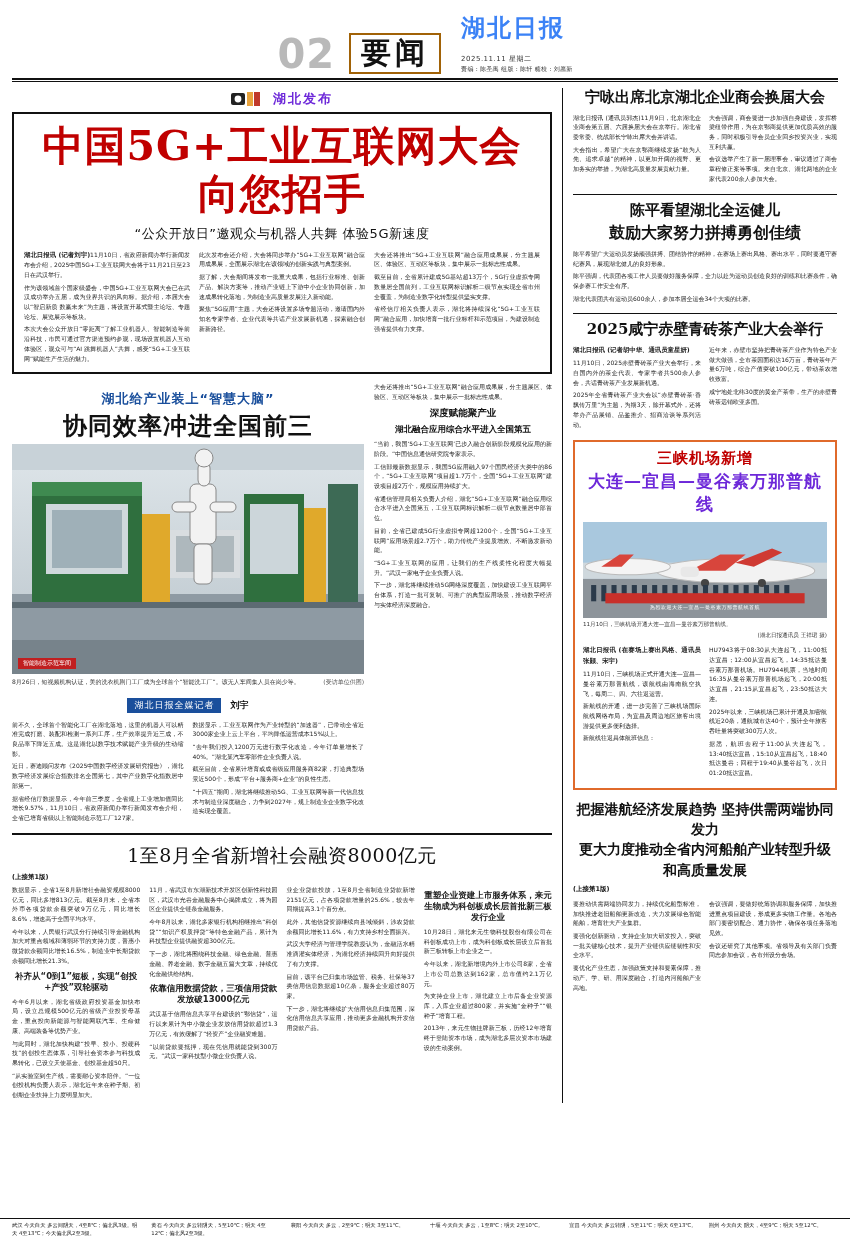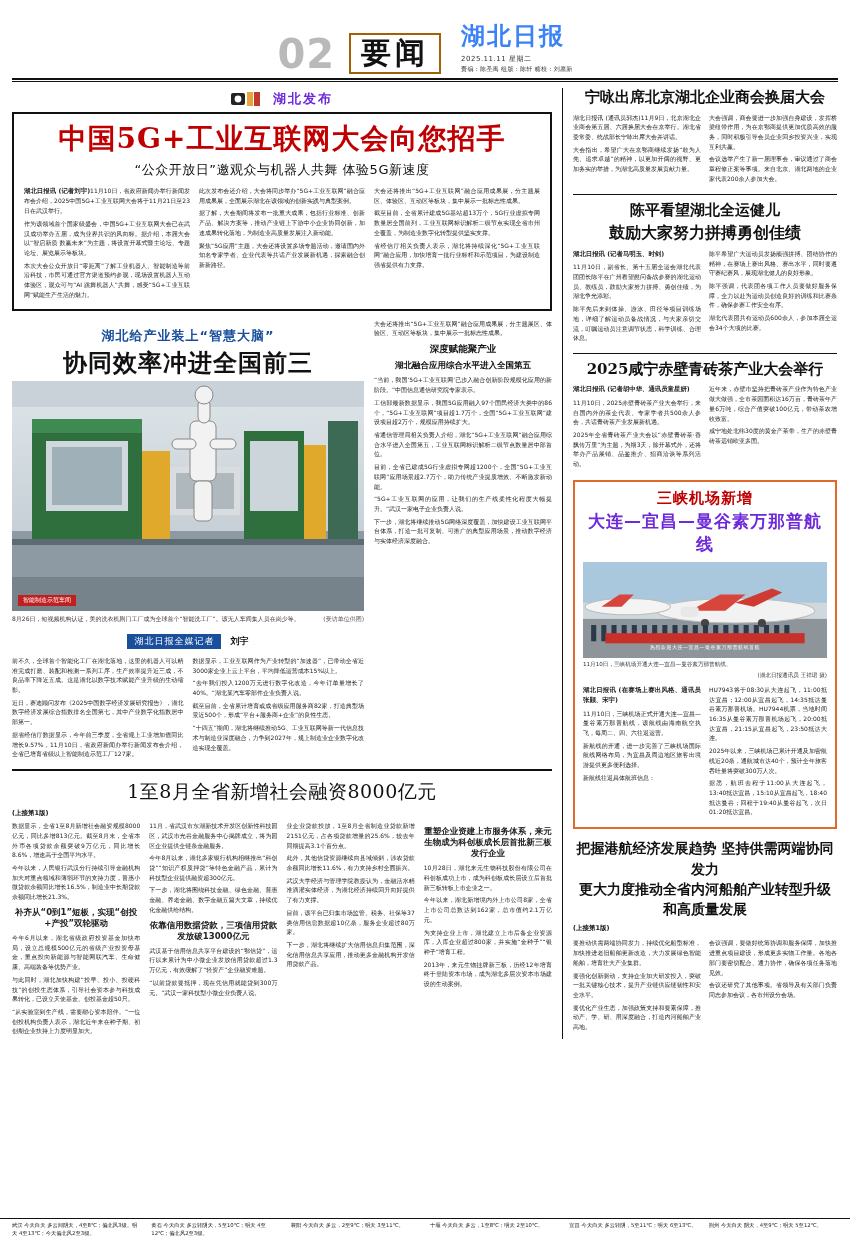--- a/index.html
+++ b/index.html
@@ -12,38 +12,38 @@
     overflow:hidden;
   }
   .page{position:relative;width:850px;height:1242px;box-sizing:border-box;padding:0 12px;}
 
   
   .masthead{display:flex;align-items:flex-end;justify-content:center;gap:14px;height:66px;padding-top:8px;position:relative;}
   .pagenum{font-size:40px;color:#b9b9b9;font-weight:bold;letter-spacing:1px;line-height:1;}
   .sectionbox{border:2px solid #a16207;padding:1px 10px 3px;font-size:30px;font-weight:bold;letter-spacing:4px;line-height:1.1;}
   .nameplate{margin-left:6px;display:flex;flex-direction:column;align-items:flex-start;}
   .nameplate .title{color:#3b82f6;font-size:24px;font-weight:bold;letter-spacing:2px;font-family:"DejaVu Serif","Liberation Serif",serif;}
-  .nameplate .sub{font-size:7px;color:#333;margin-top:2px;letter-spacing:0.5px;}
+  .nameplate .sub{font-size:7px;color:#333;margin-top:10px;letter-spacing:0.5px;}
   .nameplate .sub2{font-size:6px;color:#333;margin-top:1px;letter-spacing:0.3px;}
   .rule{border-top:2px solid #111;margin:4px 0 0;}
   .rule-thin{border-top:1px solid #111;margin-top:1px;}
 
   
   .cols{display:flex;gap:10px;margin-top:6px;}
   .left{width:540px;}
   .right{width:264px;}
   .vdiv{width:1px;background:#111;}
 
   
   .hb-tag{display:flex;align-items:center;justify-content:center;gap:6px;margin:2px 0 4px;}
   .hb-tag .ico{display:inline-flex;}
   .hb-tag .lbl2{color:#6d28d9;font-size:13px;font-weight:bold;letter-spacing:2px;}
 
   .bigbox{border:2px solid #111;padding:8px 10px 6px;}
-  .bigtitle{font-family:"DejaVu Serif","Liberation Serif",serif;font-weight:bold;font-size:28px;color:#c00000;text-align:center;letter-spacing:1px;line-height:1.18;}
+  .bigtitle{font-family:"DejaVu Serif","Liberation Serif",serif;font-weight:bold;font-size:41px;color:#c00000;text-align:center;letter-spacing:1px;line-height:1.18;}
   .bigsub{text-align:center;font-size:13px;margin-top:6px;color:#111;letter-spacing:0.5px;}
 
   .newscols{display:flex;gap:9px;margin-top:7px;}
   .newscol{flex:1;font-size:6.0px;line-height:1.62;text-align:justify;color:#222;}
   .byline{font-weight:bold;font-size:6.4px;}
   .newscol p{margin:0 0 3px;}
 
   
   .subhead{text-align:center;margin:8px 0 2px;}
   .subhead .k{font-size:13px;color:#1a4f9c;font-weight:bold;letter-spacing:1px;}
@@ -294,25 +294,20 @@
           <p>大会强调，商会要进一步加强自身建设，发挥桥梁纽带作用，为在京鄂商提供更加优质高效的服务，同时积极引导会员企业回乡投资兴业，实现互利共赢。</p>
           <p>会议选举产生了新一届理事会，审议通过了商会章程修正案等事项。来自北京、湖北两地的企业家代表200余人参加大会。</p>
         </div>
       </div>
 
       <div class="rrule"></div>
 
       <div class="rhead">陈平看望湖北全运健儿</div>
       <div class="rhead lg" style="margin-top:3px;">鼓励大家努力拼搏勇创佳绩</div>
       <div class="rbody">
-        <div class="c">
-          <p><span class="byline">湖北日报讯 (记者马明玉、时剑)</span></p>
-          <p>11月10日，副省长、第十五届全运会湖北代表团团长陈平在广州看望慰问备战参赛的湖北运动员、教练员，鼓励大家努力拼搏、勇创佳绩，为湖北争光添彩。</p>
-          <p>陈平先后来到体操、游泳、田径等项目训练场地，详细了解运动员备战情况，与大家亲切交流，叮嘱运动员注意调节状态，科学训练、合理休息。</p>
-        </div>
         <div class="c">
           <p>陈平希望广大运动员发扬顽强拼搏、团结协作的精神，在赛场上赛出风格、赛出水平，同时要遵守赛纪赛风，展现湖北健儿的良好形象。</p>
           <p>陈平强调，代表团各项工作人员要做好服务保障，全力以赴为运动员创造良好的训练和比赛条件，确保参赛工作安全有序。</p>
           <p>湖北代表团共有运动员600余人，参加本届全运会34个大项的比赛。</p>
         </div>
       </div>
 
       <div class="rrule"></div>
 
       <div class="rhead">2025咸宁赤壁青砖茶产业大会举行</div>

